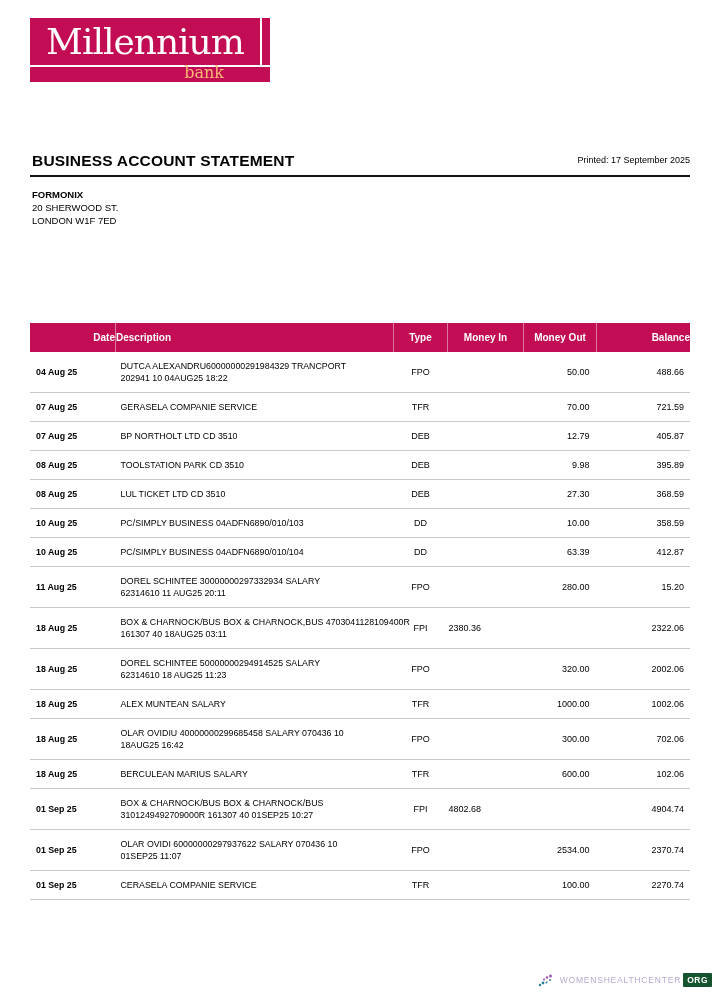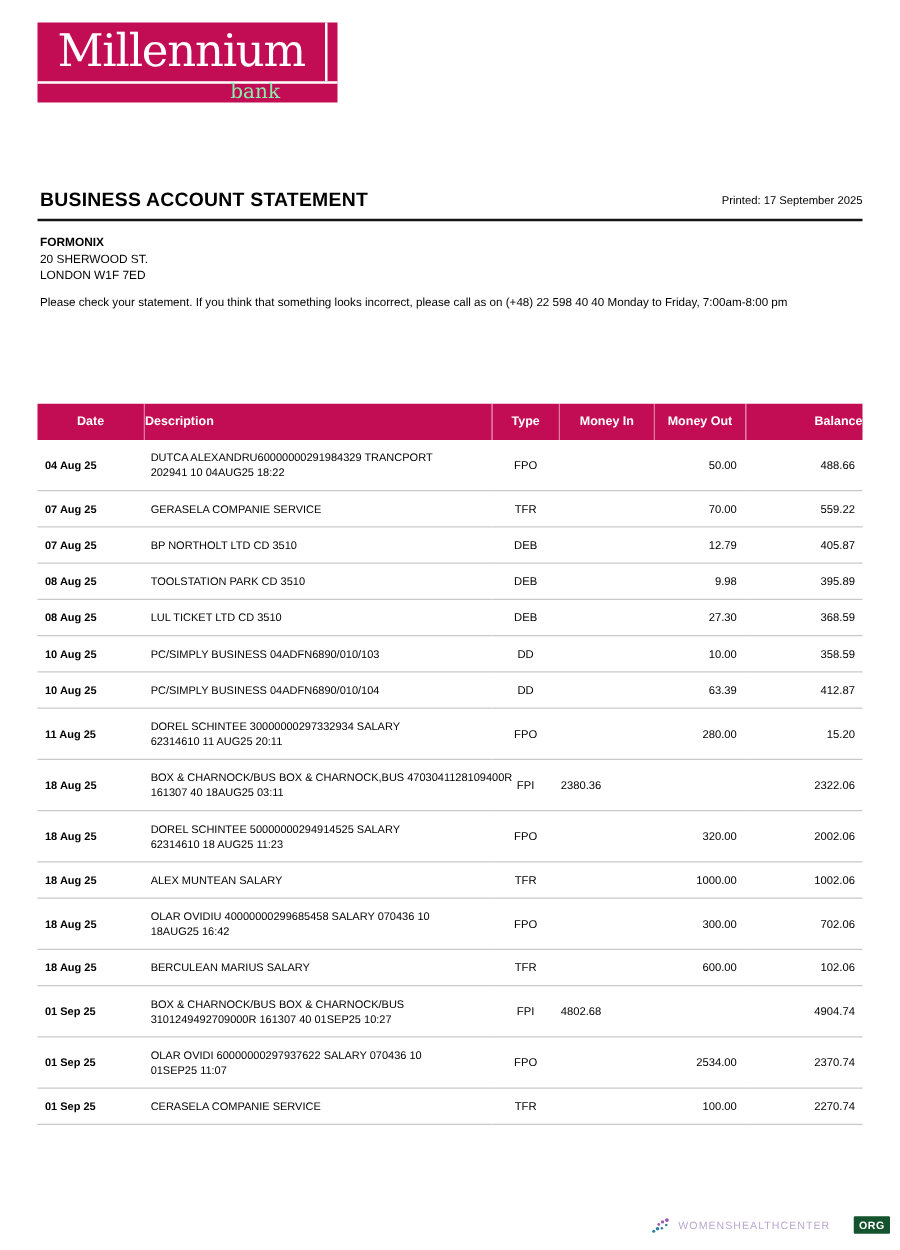--- a/index.html
+++ b/index.html
@@ -6,59 +6,59 @@
   .page{position:relative;width:720px;height:1000px;background:#ffffff;
         font-family:"Liberation Sans",sans-serif;color:#000;overflow:hidden;}
 
   
   .logo{position:absolute;left:30px;top:18px;width:240px;height:64px;background:#c20c53;}
   .logo-name{position:absolute;left:0;right:10px;top:1px;text-align:center;color:#fff;
              font-family:"DejaVu Serif",serif;font-size:36px;line-height:45px;letter-spacing:-1px;}
   .logo-hline{position:absolute;left:0;right:0;top:47px;height:2px;background:#fff;}
   .logo-vline{position:absolute;right:8px;top:0;width:2px;height:47px;background:#fff;}
   .logo-sub{position:absolute;right:0;top:47px;left:0;text-align:right;padding-right:46px;
-            color:#86efac;font-family:"DejaVu Serif",serif;font-size:16px;line-height:16px;}
+            color:#fdba74;font-family:"DejaVu Serif",serif;font-size:16px;line-height:16px;}
 
   
   .title{position:absolute;left:32px;top:152px;margin:0;font-size:15.5px;font-weight:bold;letter-spacing:.2px;}
   .printed{position:absolute;right:30px;top:155px;font-size:9px;}
   .title-rule{position:absolute;left:30px;top:175px;width:660px;height:2px;background:#141414;}
 
   .customer{position:absolute;left:32px;top:188px;font-size:9.5px;line-height:13px;}
   .cust-name{font-weight:bold;}
 
   .acct{position:absolute;left:433px;top:189px;font-size:9px;line-height:13px;display:flex;}
   .acct-col{display:flex;flex-direction:column;}
   .acct-col + .acct-col{margin-left:9px;}
 
   .notices{position:absolute;left:32px;top:237px;font-size:9.3px;}
   .notices p{margin:0 0 7px 0;}
 
   
   .stmt{position:absolute;left:30px;top:323px;width:660px;border-collapse:collapse;table-layout:fixed;}
   .stmt thead th{background:#c20c53;color:#fff;font-size:10px;font-weight:bold;height:29px;padding:0;}
   .stmt thead th + th{border-left:1px solid rgba(255,255,255,.45);}
-  th.c-date{width:85px;text-align:center;padding-left:6px;}
+  th.c-date{width:85px;text-align:right;padding-left:6px;}
   th.c-desc{width:277px;text-align:left;padding-left:5px;}
   th.c-type{width:53px;text-align:center;}
   th.c-in{width:75px;text-align:center;}
   th.c-out{width:72px;text-align:center;}
   th.c-bal{text-align:right;padding-right:6px;}
   .stmt tbody td{border-bottom:1px solid #c9c9c9;vertical-align:middle;padding-top:8px;padding-bottom:8px;font-size:9px;}
   .stmt tbody .c-date{font-weight:bold;font-size:8.8px;padding-left:6px;}
   .stmt tbody .c-desc{font-size:8.8px;line-height:12px;padding-left:5px;}
   .stmt tbody .c-desc div{white-space:nowrap;}
   .stmt tbody .c-type{text-align:center;}
   .stmt tbody .c-in{text-align:left;padding-right:10px;}
   .stmt tbody .c-out{text-align:right;padding-right:7px;}
   .stmt tbody .c-bal{text-align:right;padding-right:6px;}
 
   
   .footer{position:absolute;right:8px;bottom:12px;display:flex;align-items:center;}
-  .footer .site{color:#b9a8cf;font-size:8.5px;letter-spacing:.8px;margin:0 19px 0 2px;}
+  .footer .site{color:#b9a8cf;font-size:8.5px;letter-spacing:.8px;margin:0 2px 0 2px;}
   .footer .badge{background:#14532d;color:#fff;font-size:8.5px;font-weight:bold;
                  letter-spacing:.5px;padding:2px 4px;border-radius:1px;}
 </style>
 </head>
 <body>
 
 <div class="page">
 
   <div class="logo">
     <div class="logo-name">Millennium</div>
@@ -72,21 +72,20 @@
   <div class="title-rule"></div>
 
   <div class="customer">
     <div class="cust-name">FORMONIX</div>
     <div>20 SHERWOOD ST.</div>
     <div>LONDON W1F 7ED</div>
   </div>
 
 
   <div class="notices">
-    <p>Please check your statement. If you think that something looks incorrect, please call as on (+48) 22 598 40 40 Monday to Friday, 7:00am-8:00 pm</p>
   </div>
 
   <table class="stmt">
     <thead>
       <tr>
         <th class="c-date">Date</th>
         <th class="c-desc">Description</th>
         <th class="c-type">Type</th>
         <th class="c-in">Money In</th>
         <th class="c-out">Money Out</th>
@@ -106,21 +105,21 @@
           <td class="c-bal">488.66</td>
         </tr>
         <tr>
           <td class="c-date">07 Aug 25</td>
           <td class="c-desc">
             <div>GERASELA COMPANIE SERVICE</div>
           </td>
           <td class="c-type">TFR</td>
           <td class="c-in"></td>
           <td class="c-out">70.00</td>
-          <td class="c-bal">559.22</td>
+          <td class="c-bal">721.59</td>
         </tr>
         <tr>
           <td class="c-date">07 Aug 25</td>
           <td class="c-desc">
             <div>BP NORTHOLT LTD CD 3510</div>
           </td>
           <td class="c-type">DEB</td>
           <td class="c-in"></td>
           <td class="c-out">12.79</td>
           <td class="c-bal">405.87</td>

